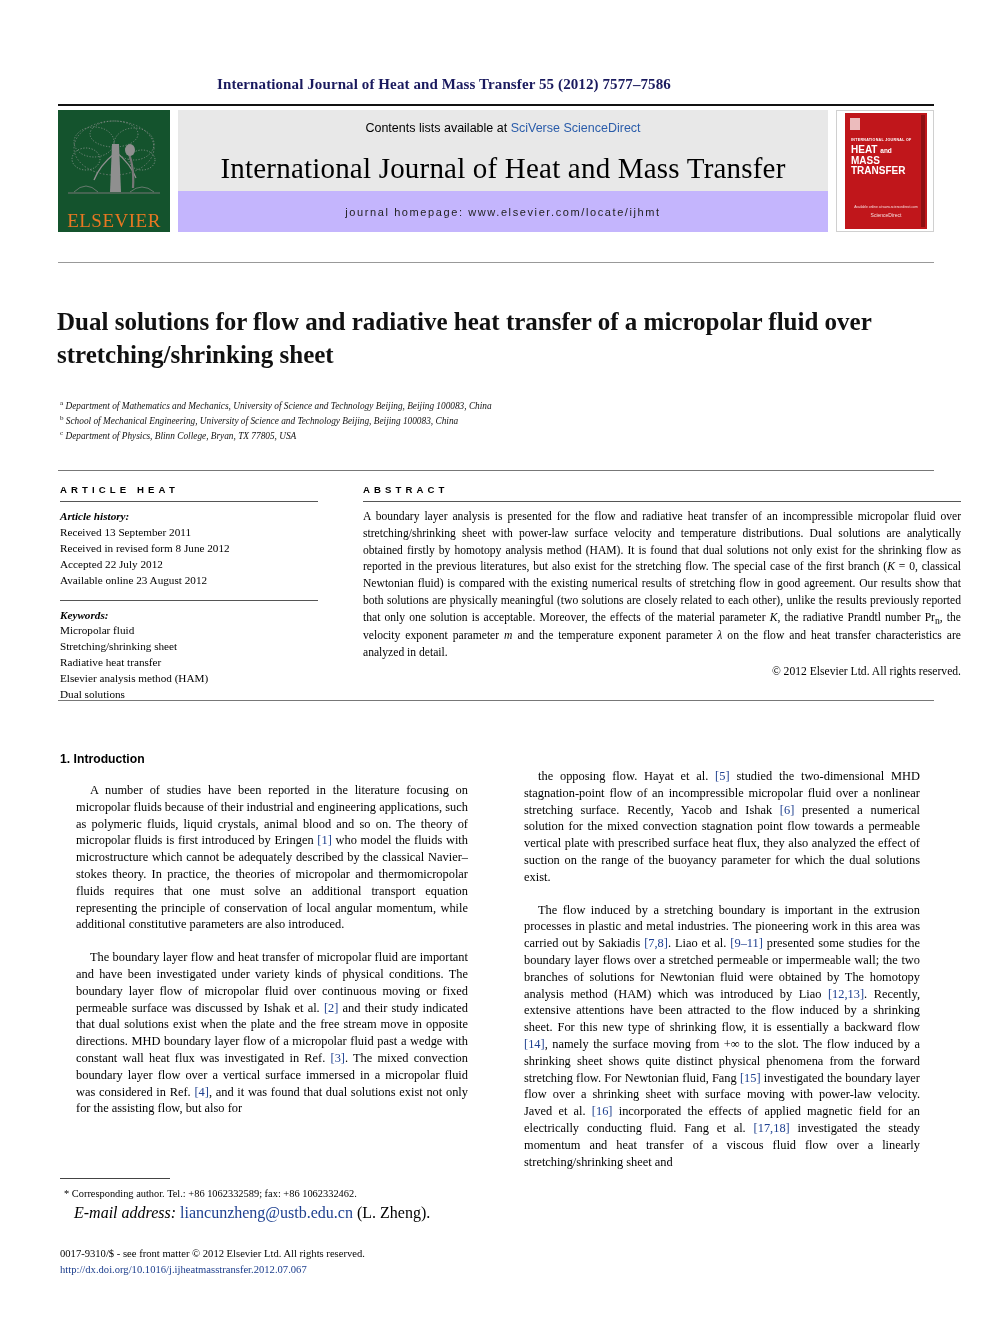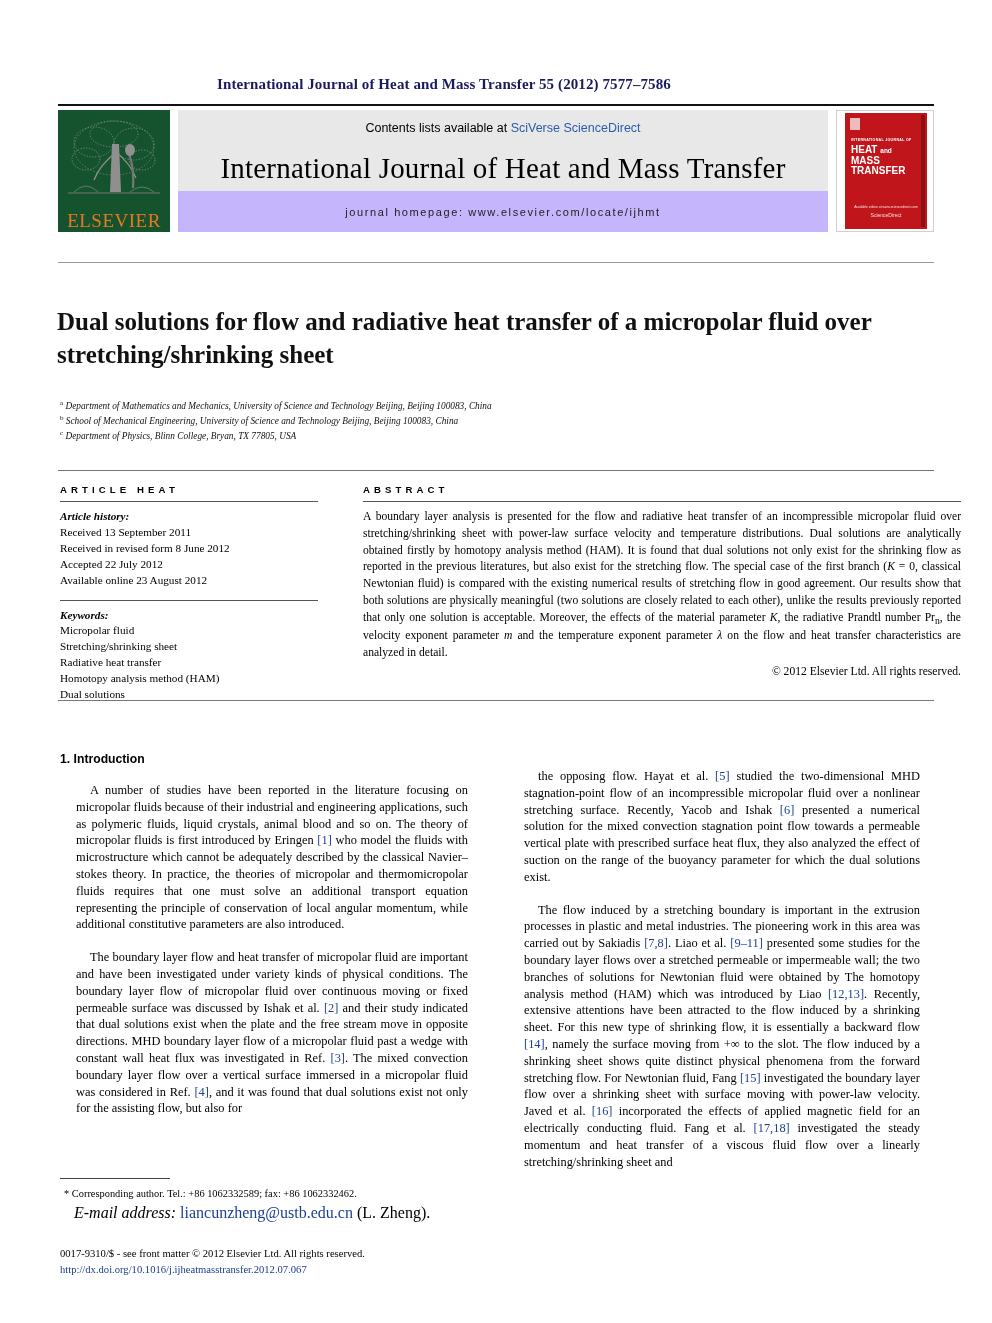--- a/index.html
+++ b/index.html
@@ -443,21 +443,21 @@
           <div>Available online 23 August 2012</div>
         </div>
     </div>
     <div class="info-sep"></div>
     <div class="info-block">
       <div class="lbl">Keywords:</div>
       <div>
           <div>Micropolar fluid</div>
           <div>Stretching/shrinking sheet</div>
           <div>Radiative heat transfer</div>
-          <div>Homotopy analysis method (HAM)</div>
+          <div>Elsevier analysis method (HAM)</div>
           <div>Dual solutions</div>
         </div>
     </div>
   </div>
 
   <div class="col-abs">
     <div class="sec-head">ABSTRACT</div>
     <div class="hairline"></div>
     <div class="abstract-body">A boundary layer analysis is presented for the flow and radiative heat transfer of an incompressible micropolar fluid over stretching/shrinking sheet with power-law surface velocity and temperature distributions. Dual solutions are analytically obtained firstly by homotopy analysis method (HAM). It is found that dual solutions not only exist for the shrinking flow as reported in the previous literatures, but also exist for the stretching flow. The special case of the first branch (<i>K</i> = 0, classical Newtonian fluid) is compared with the existing numerical results of stretching flow in good agreement. Our results show that both solutions are physically meaningful (two solutions are closely related to each other), unlike the results previously reported that only one solution is acceptable. Moreover, the effects of the material parameter <i>K</i>, the radiative Prandtl number Pr<sub>n</sub>, the velocity exponent parameter <i>m</i> and the temperature exponent parameter <i>λ</i> on the flow and heat transfer characteristics are analyzed in detail.</div>
     <div class="copyright">© 2012 Elsevier Ltd. All rights reserved.</div>

